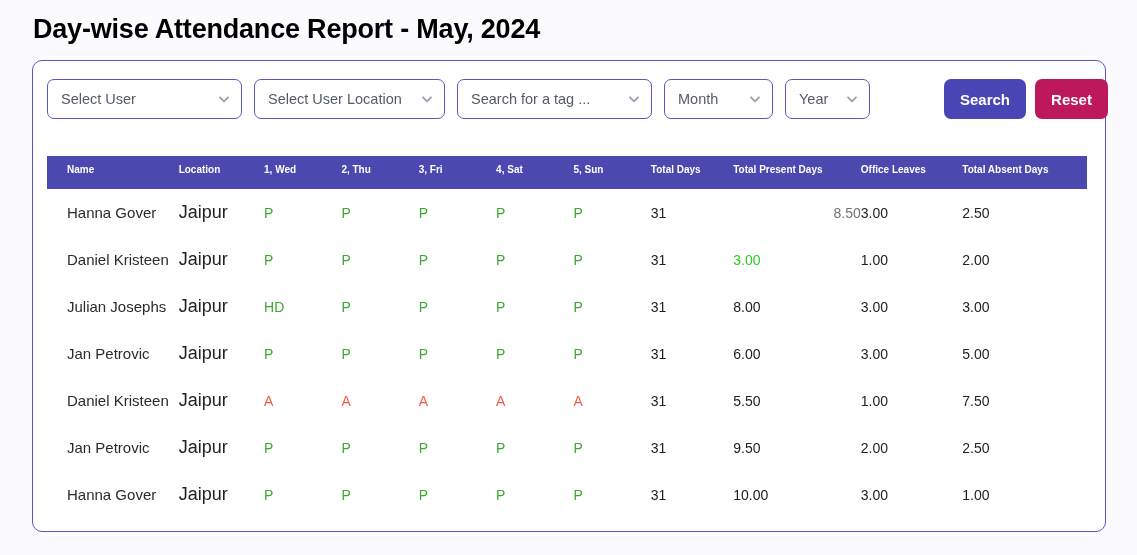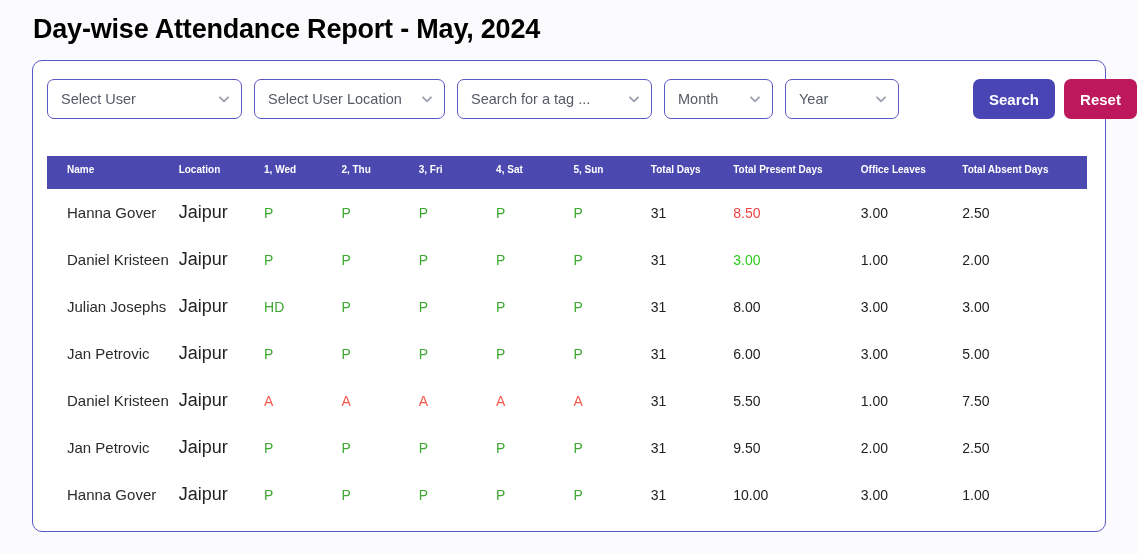--- a/index.html
+++ b/index.html
@@ -79,21 +79,21 @@
     width: 12px;
     height: 12px;
     display: block;
   }
   .chev svg { display: block; }
 
   .w-user     { width: 195px; }
   .w-location { width: 191px; }
   .w-tag      { width: 195px; }
   .w-month    { width: 109px; padding-right: 26px; }
-  .w-year     { width: 114px;  padding-right: 28px; }
+  .w-year     { width: 85px;  padding-right: 28px; }
 
   .btn {
     height: 40px;
     border: none;
     border-radius: 7px;
     color: #fff;
     font-size: 15px;
     font-weight: bold;
     cursor: pointer;
     font-family: "Liberation Sans", sans-serif;
@@ -137,21 +137,21 @@
     padding-left: 20px;
     font-size: 15px;
     color: #2b2b2b;
   }
   tbody td.c-loc { font-size: 18px; }
 
   .mark-p  { color: #3ea832; font-size: 14px; }
   .mark-a  { color: #f2594c; font-size: 14px; }
   .mark-hd { color: #3ea832; font-size: 14px; margin-top: 20px; }
 
-  .val-red   { color: #ef4444; }
+  .val-red   { color: #737373; text-align: right; }
   .val-green { color: #2ecc20; }
 
   
   col.col-name  { width: 131px; }
   col.col-loc   { width: 85px; }
   col.col-day   { width: 77px; }
   col.col-total { width: 82px; }
   col.col-pres  { width: 127px; }
   col.col-off   { width: 101px; }
   col.col-abs   { width: 124px; }

